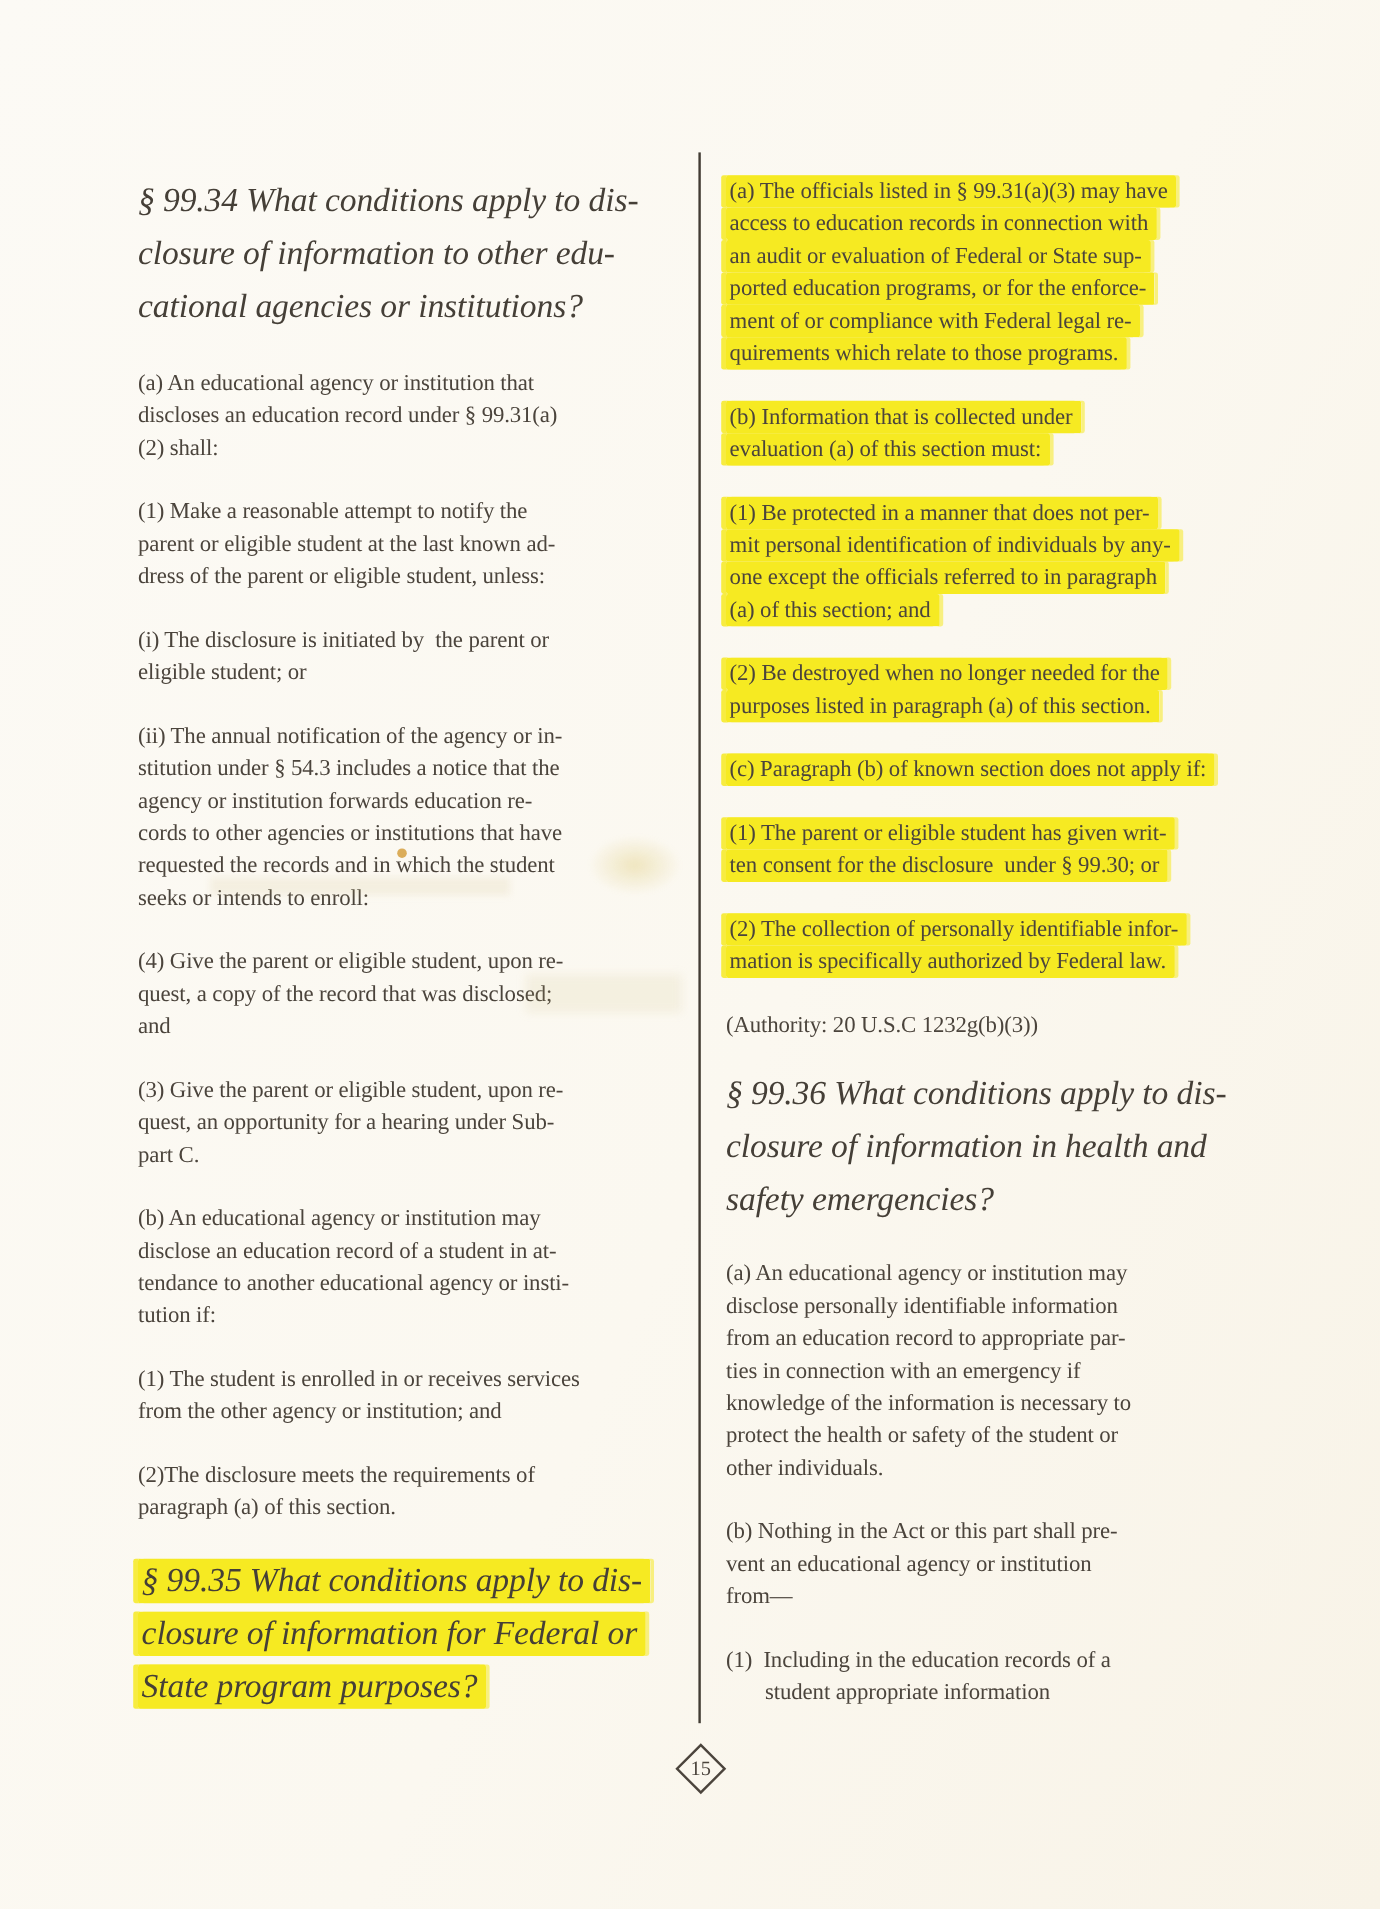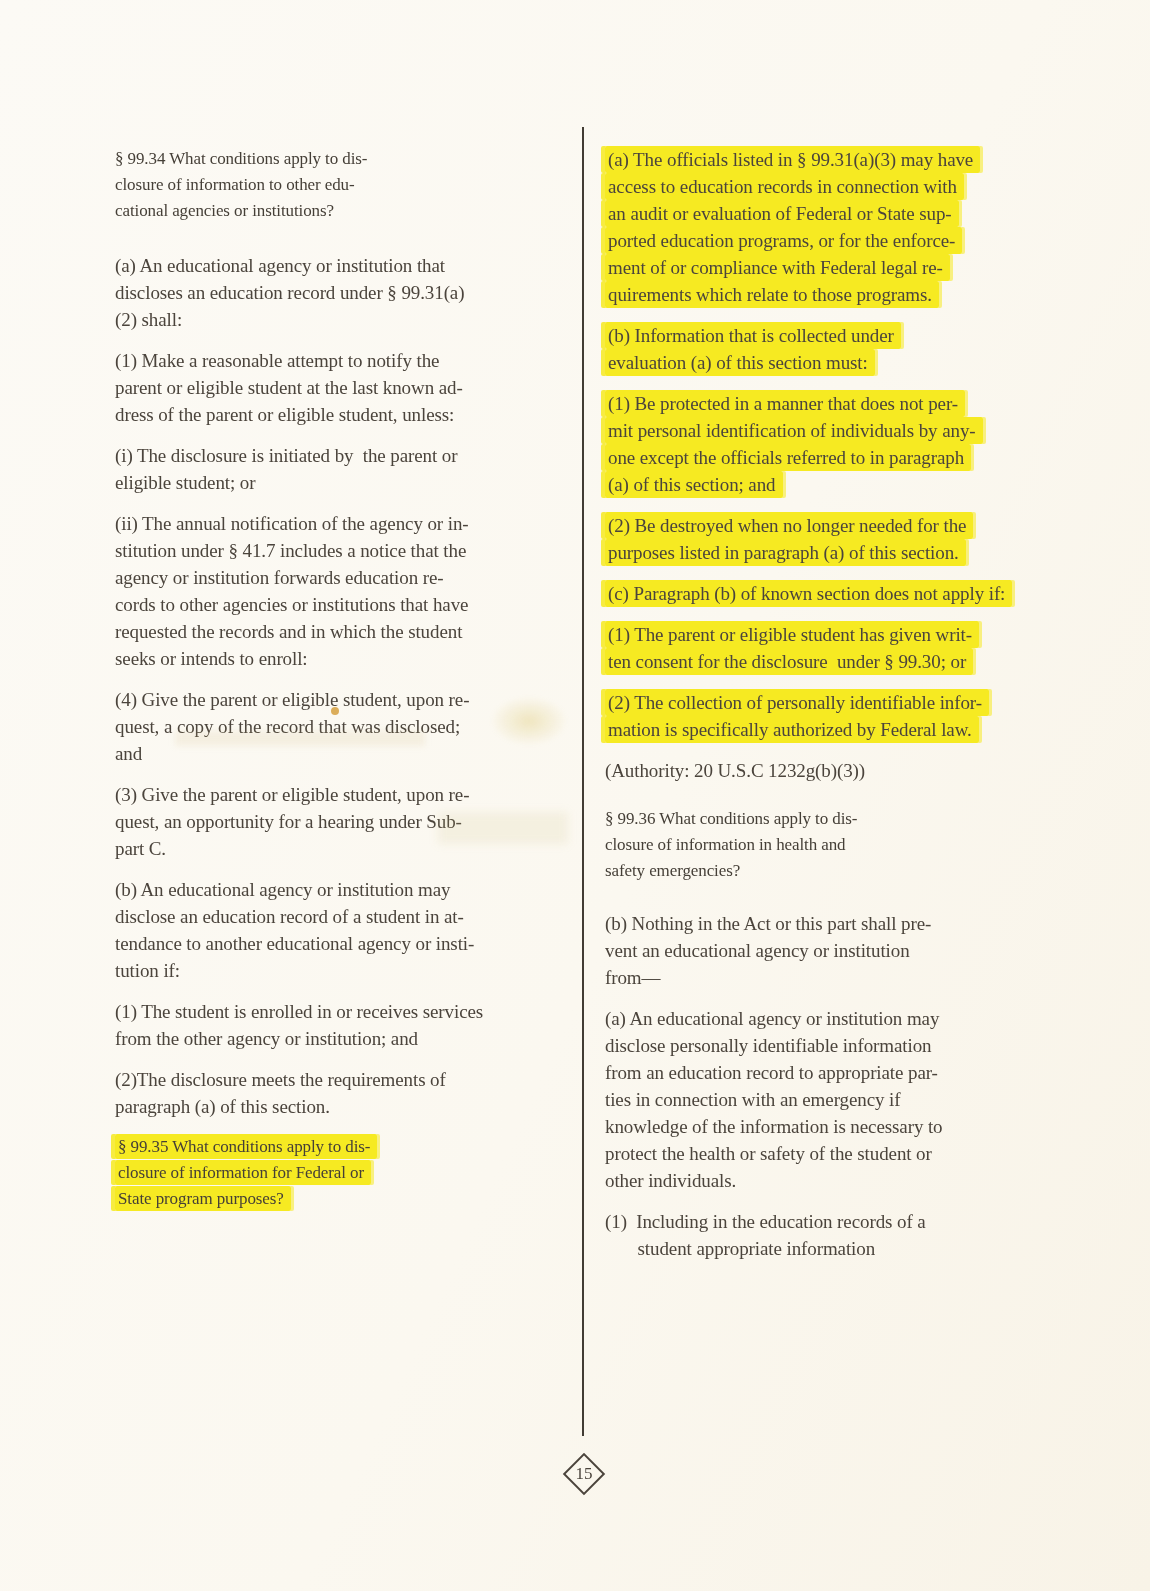--- a/index.html
+++ b/index.html
@@ -14,26 +14,26 @@
     color: #4b443c;
   }
   .col {
     position: absolute; top: 146px;
     font-size: 19px; line-height: 27px;
     letter-spacing: -0.1px;
   }
   .col.left  { left: 115px; width: 452px; }
   .col.right { left: 605px; width: 455px; }
   .para, .authority {
-    margin: 0 0 14px; white-space: pre-wrap; font-family: Liberation Serif, serif;
+    margin: 0 0 26px; white-space: pre-wrap; font-family: Liberation Serif, serif;
   }
   .authority { margin-bottom: 24px; }
   h2.heading {
-    font-weight: normal;
-    font-size: 17px; line-height: 26px;
+    font-style: italic; font-weight: normal;
+    font-size: 28px; line-height: 44px;
     margin: 0 0 28px; white-space: pre-wrap;
     color: #453f37;
   }
   h2.heading.h-9935 { margin: 8px 0 0; }
   h2.heading.h-9936 { margin: -2px 0 26px; }
   
   .mark {
     background: #f6ea22;
     box-decoration-break: clone;
     -webkit-box-decoration-break: clone;
@@ -83,21 +83,21 @@
 cational agencies or institutions?</h2>
     <p class="para">(a) An educational agency or institution that
 discloses an education record under § 99.31(a)
 (2) shall:</p>
     <p class="para">(1) Make a reasonable attempt to notify the
 parent or eligible student at the last known ad-
 dress of the parent or eligible student, unless:</p>
     <p class="para">(i) The disclosure is initiated by  the parent or
 eligible student; or</p>
     <p class="para">(ii) The annual notification of the agency or in-
-stitution under § 41.7 includes a notice that the
+stitution under § 54.3 includes a notice that the
 agency or institution forwards education re-
 cords to other agencies or institutions that have
 requested the records and in which the student
 seeks or intends to enroll:</p>
     <p class="para">(4) Give the parent or eligible student, upon re-
 quest, a copy of the record that was disclosed;
 and</p>
     <p class="para">(3) Give the parent or eligible student, upon re-
 quest, an opportunity for a hearing under Sub-
 part C.</p>
@@ -131,30 +131,30 @@
 purposes listed in paragraph (a) of this section.</span></p>
     <p class="para"><span class="mark">(c) Paragraph (b) of known section does not apply if:</span></p>
     <p class="para"><span class="mark">(1) The parent or eligible student has given writ-
 ten consent for the disclosure  under § 99.30; or</span></p>
     <p class="para"><span class="mark">(2) The collection of personally identifiable infor-
 mation is specifically authorized by Federal law.</span></p>
     <p class="authority">(Authority: 20 U.S.C 1232g(b)(3))</p>
     <h2 class="heading h-9936">§ 99.36 What conditions apply to dis-
 closure of information in health and
 safety emergencies?</h2>
-    <p class="para">(b) Nothing in the Act or this part shall pre-
-vent an educational agency or institution
-from—</p>
     <p class="para">(a) An educational agency or institution may
 disclose personally identifiable information
 from an education record to appropriate par-
 ties in connection with an emergency if
 knowledge of the information is necessary to
 protect the health or safety of the student or
 other individuals.</p>
+    <p class="para">(b) Nothing in the Act or this part shall pre-
+vent an educational agency or institution
+from—</p>
     <p class="para">(1)  Including in the education records of a
        student appropriate information</p>
   </div>
 
   <div class="diamond">
     <span>15</span>
   </div>
 
   <div class="smudge sm1"></div>
   <div class="smudge sm2"></div>

